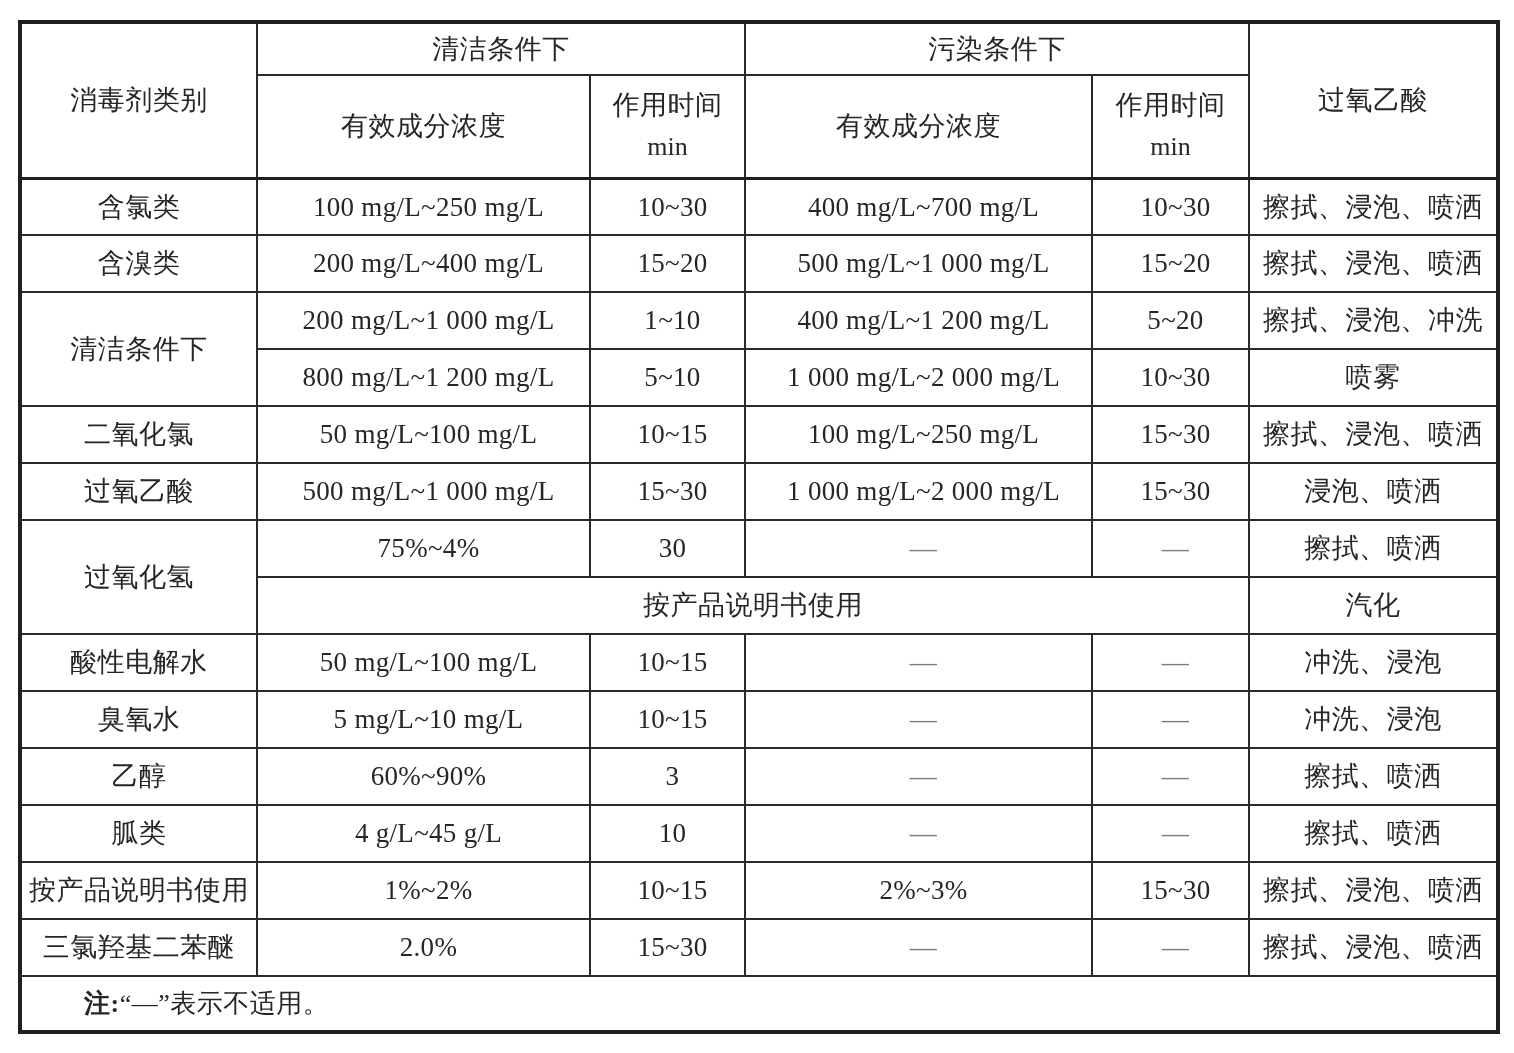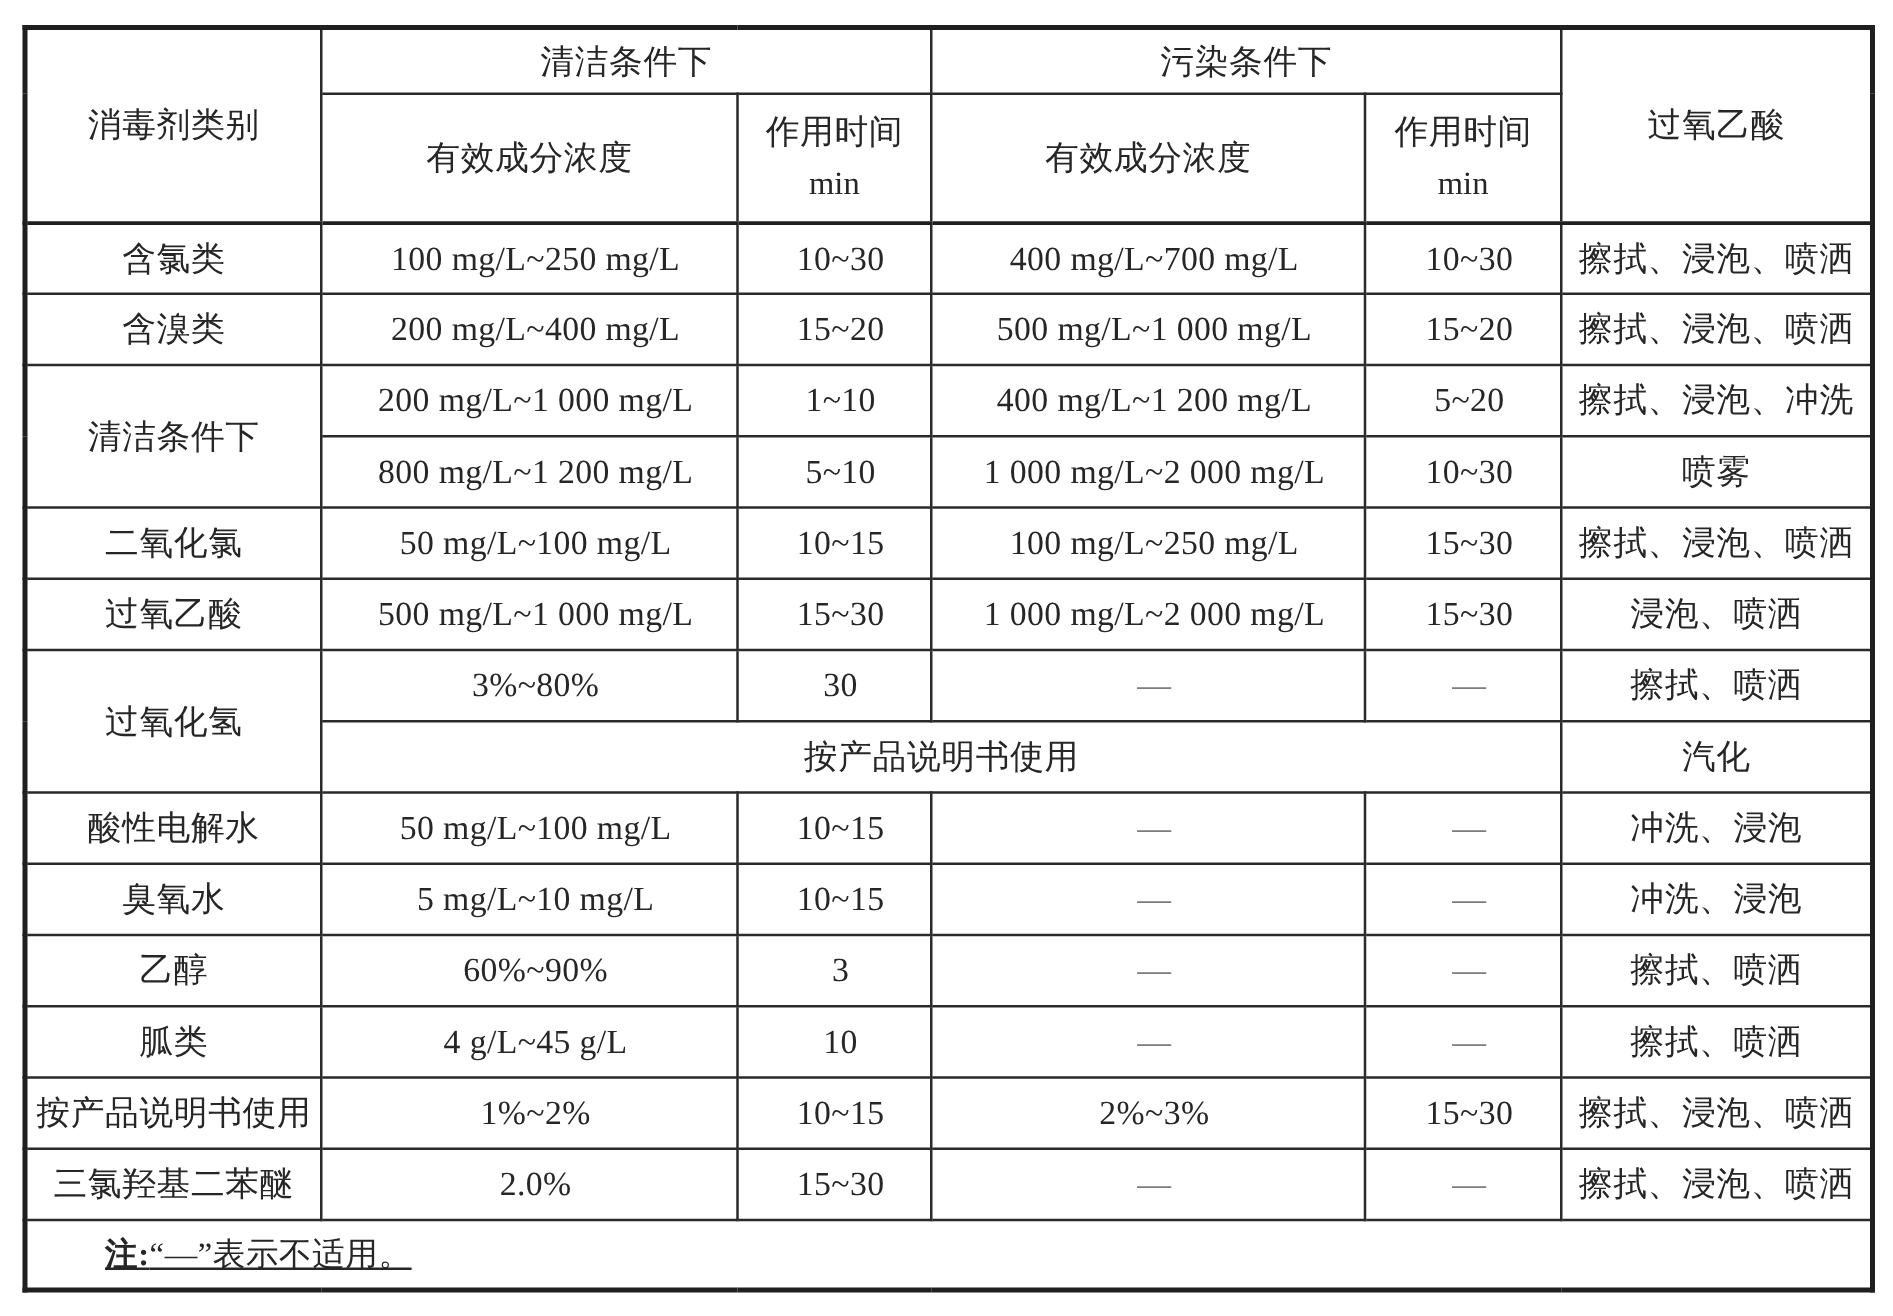--- a/index.html
+++ b/index.html
@@ -23,21 +23,21 @@
     text-align:center;
     vertical-align:middle;
     font-size:27px;
     padding:0 4px;
     letter-spacing:0.5px;
     line-height:1.35;
   }
   tr.h1{height:53px;}
   tr.h2{height:103px;}
   tr.data{height:57px;}
-  tr.noterow{height:56px;text-decoration:underline;}
+  tr.noterow{height:56px;}
   td.hdr-bottom{border-bottom:3px solid #1f1f1f;}
   .time-head .unit{font-size:26px;letter-spacing:0;}
   .time-head div{line-height:1.55;font-family:Liberation Serif, serif;}
   td.muted{color:#7d7d7d;}
   td.notecell{
     text-align:left;
     padding-left:62px;
     font-size:26px;
   }
   .note-label{font-weight:bold;}
@@ -124,21 +124,21 @@
       <td>过氧乙酸</td>
       <td class="num">500 mg/L~1 000 mg/L</td>
       <td class="num">15~30</td>
       <td class="num">1 000 mg/L~2 000 mg/L</td>
       <td class="num">15~30</td>
       <td>浸泡、喷洒</td>
     </tr>
 
     <tr class="data">
       <td rowspan="2">过氧化氢</td>
-      <td class="num">3%~80%</td>
+      <td class="num">75%~4%</td>
       <td class="num">30</td>
       <td class="num muted">—</td>
       <td class="num muted">—</td>
       <td>擦拭、喷洒</td>
     </tr>
     <tr class="data">
       <td colspan="4">按产品说明书使用</td>
       <td>汽化</td>
     </tr>
 

